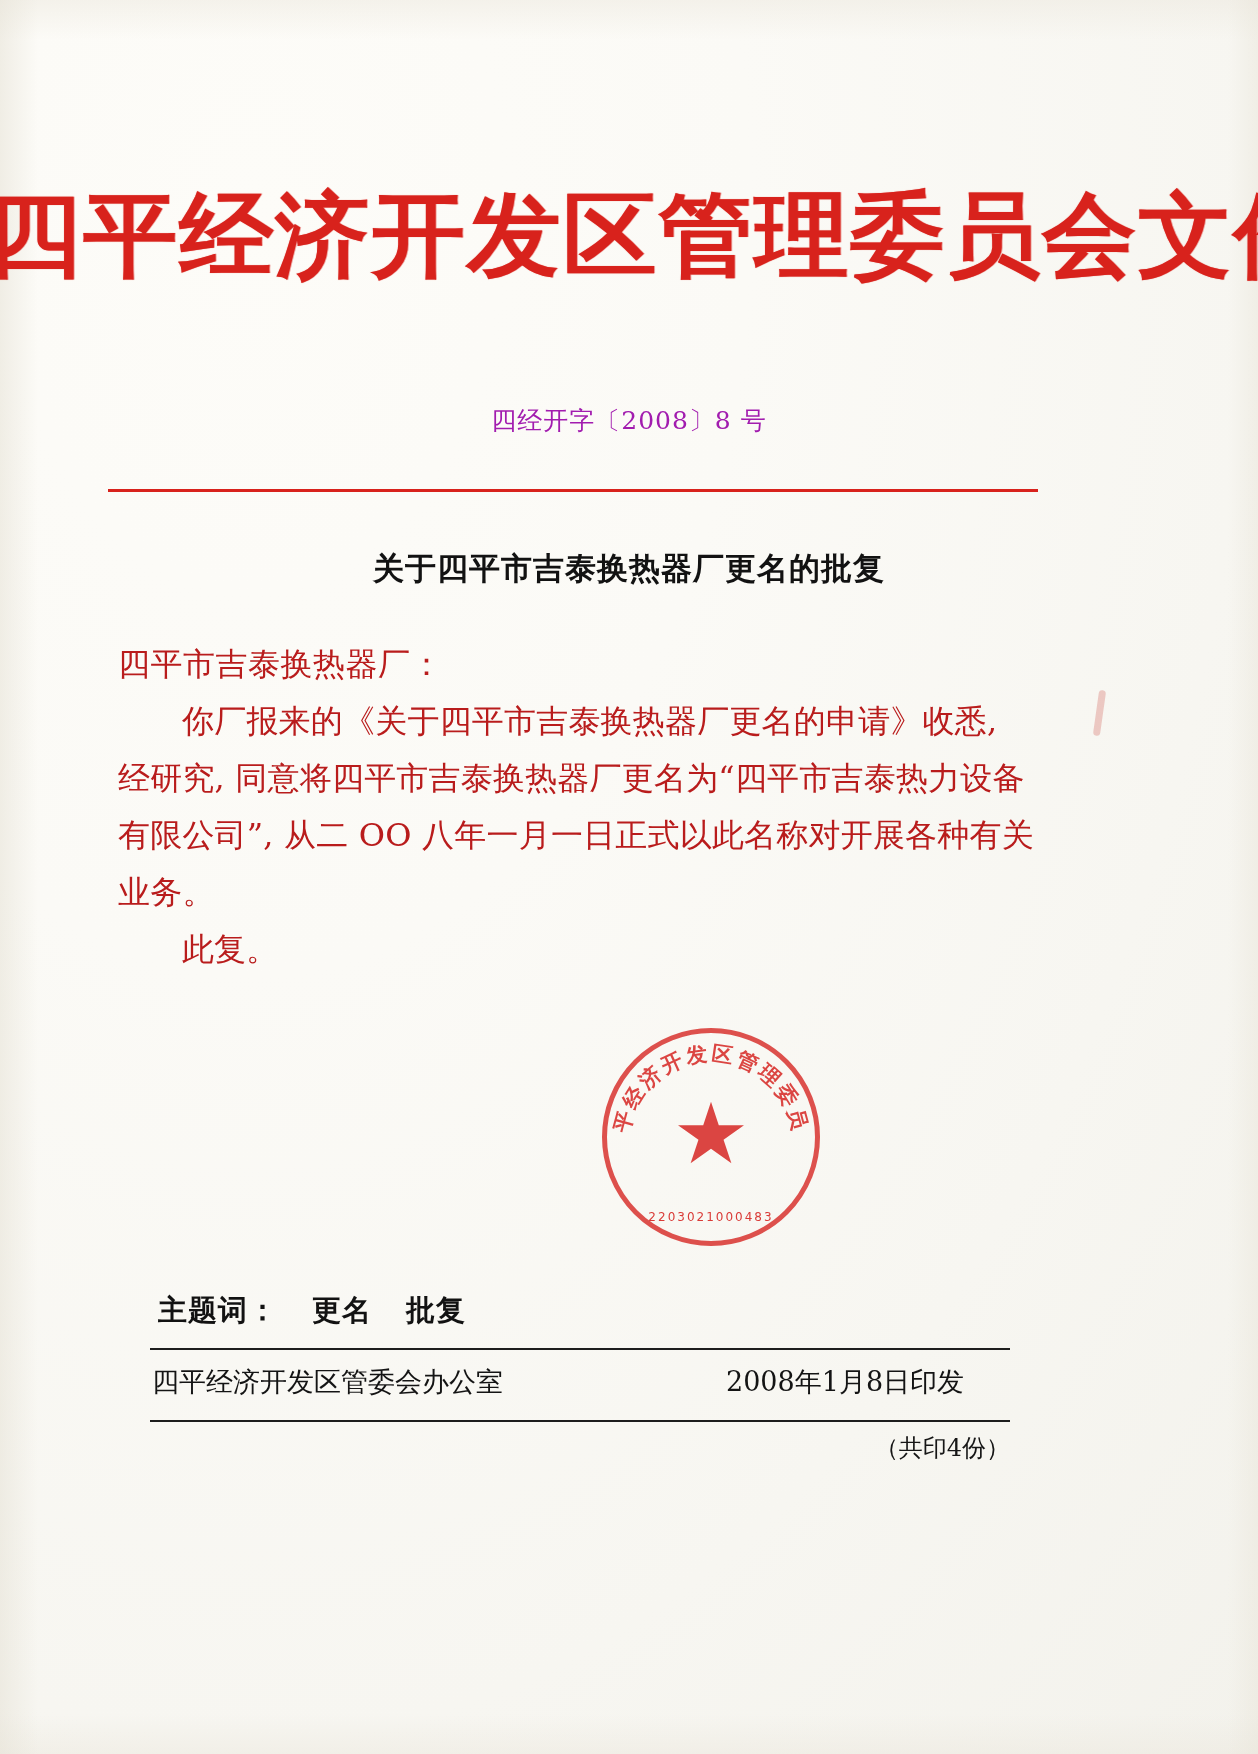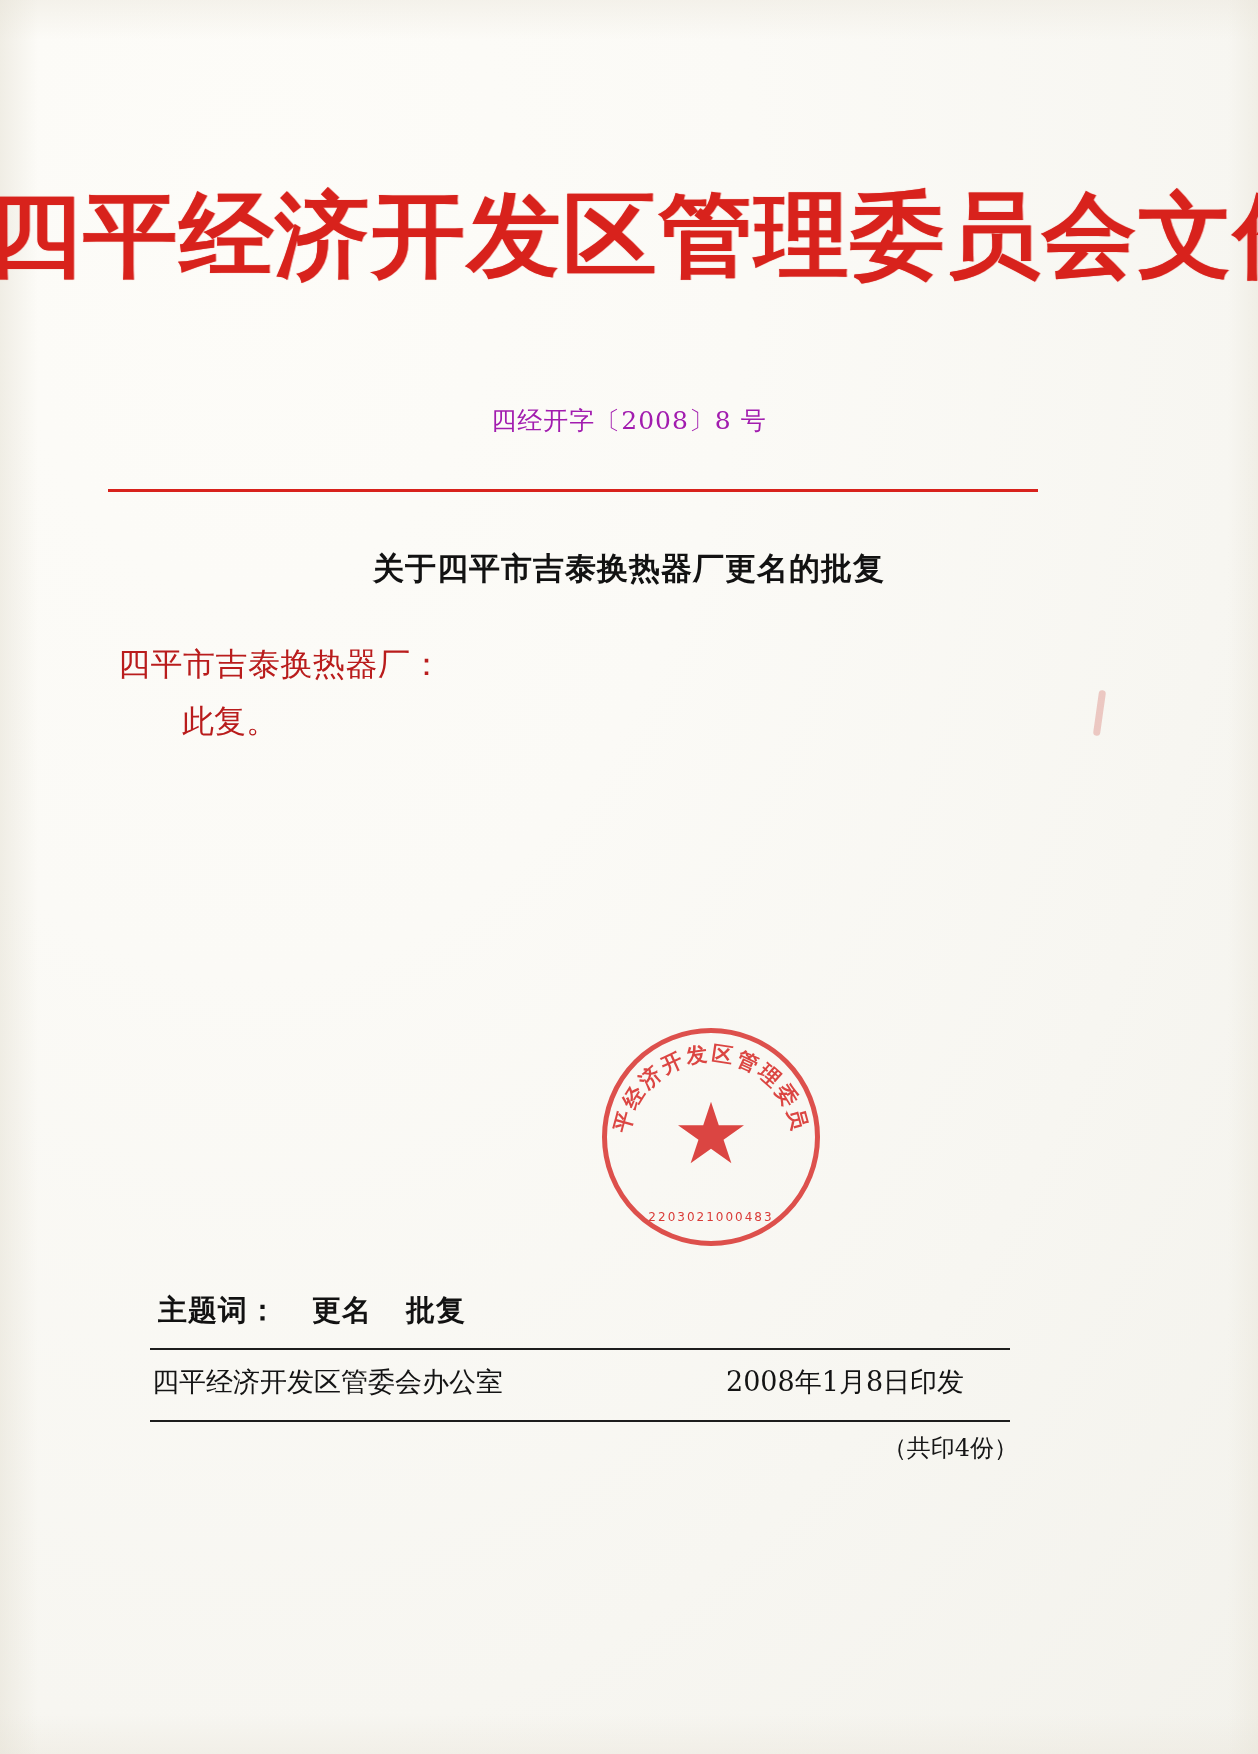--- a/index.html
+++ b/index.html
@@ -214,21 +214,21 @@
   .issue-date {
     position: absolute;
     left: 726px;
     top: 1364px;
     font-size: 27px;
     color: #141414;
     font-family: "DejaVu Serif", "Liberation Serif", serif;
   }
   .copies {
     position: absolute;
-    left: 8px;
+    left: 0;
     top: 1432px;
     width: 1010px;
     text-align: right;
     font-size: 24px;
     color: #161616;
     font-family: "DejaVu Serif", "Liberation Serif", serif;
   }
 
   
   .artifact {
@@ -247,20 +247,21 @@
   <div class="masthead">四平经济开发区管理委员会文件</div>
 
   <div class="doc-number">四经开字〔2008〕8 号</div>
 
   <div class="red-rule"></div>
 
   <div class="doc-title">关于四平市吉泰换热器厂更名的批复</div>
 
   <div class="body-block">
     <div class="salutation">四平市吉泰换热器厂：</div>
+    <div class="para">你厂报来的《关于四平市吉泰换热器厂更名的申请》收悉, 经研究, 同意将四平市吉泰换热器厂更名为“四平市吉泰热力设备有限公司”, 从二 OO 八年一月一日正式以此名称对开展各种有关业务。</div>
     <div class="para-short">此复。</div>
   </div>
 
   <div class="seal">
     <div class="seal-ring"></div>
     <div class="seal-arc-text">
       <svg viewBox="0 0 218 218" xmlns="http://www.w3.org/2000/svg">
         <defs>
           <path id="sealArc" d="M 26,116 A 83,83 0 1 1 192,116"></path>
         </defs>

